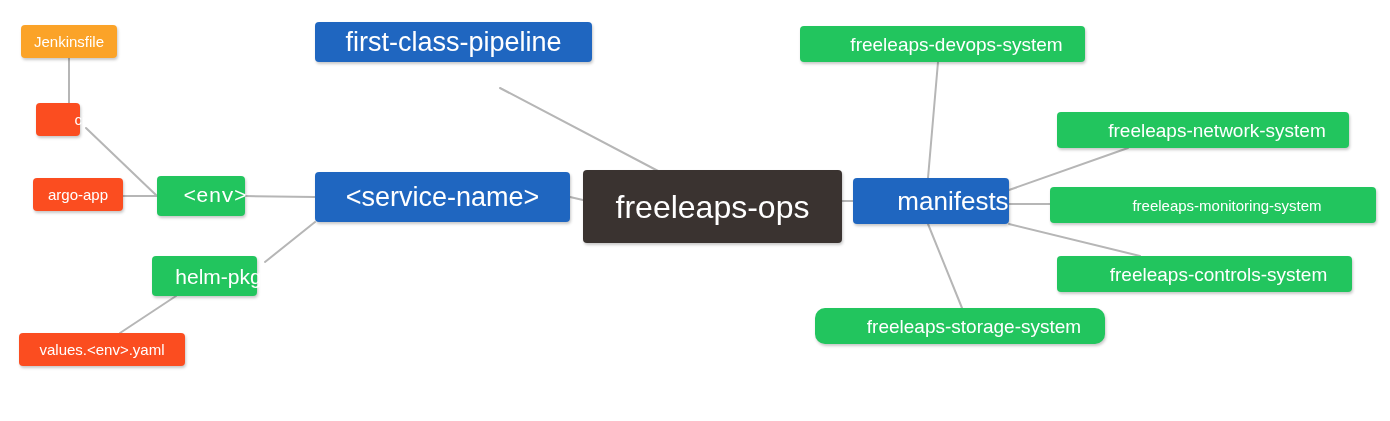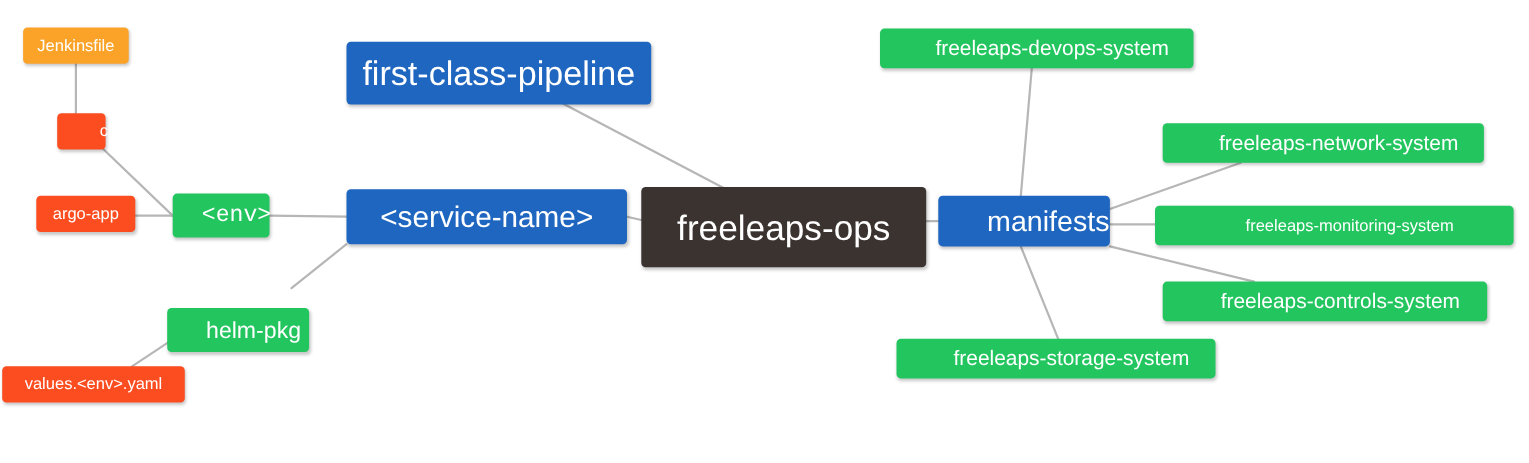--- a/index.html
+++ b/index.html
@@ -77,57 +77,57 @@
       <path class="edge-line" d="M 1009 190 L 1128 148" stroke="#b6b6b6"></path>
       <path class="edge-line" d="M 1009 204 L 1050 204" stroke="#b6b6b6"></path>
       <path class="edge-line" d="M 1009 224 L 1140 256" stroke="#b6b6b6"></path>
       <path class="edge-line" d="M 928 224 L 962 308" stroke="#b6b6b6"></path>
     </svg>
 
   <div id="node-layer">
       <div class="node c-orange" style="left: 21px; top: 25px; width: 96px; height: 33px; font-size: 15px; text-align: center;">
         <span class="node-label">Jenkinsfile</span>
       </div>
-      <div class="node c-red" style="left: 52px; top: 103px; width: 34px; height: 33px; font-size: 15px; padding-left: 44px;">
+      <div class="node c-red" style="left: 36px; top: 103px; width: 34px; height: 33px; font-size: 15px; padding-left: 44px;">
         <span class="node-label">ci</span>
       </div>
       <div class="node c-red" style="left: 33px; top: 178px; width: 90px; height: 33px; font-size: 15px;">
         <span class="node-label">argo-app</span>
       </div>
       <div class="node c-green" style="left: 157px; top: 176px; width: 88px; height: 40px; font-size: 21px; font-family: Liberation Mono, monospace;">
         <span class="node-label">&lt;env&gt;</span>
       </div>
-      <div class="node c-green" style="left: 152px; top: 256px; width: 129px; height: 40px; font-size: 21px; margin-top: 24px;">
+      <div class="node c-green" style="left: 152px; top: 256px; width: 105px; height: 40px; font-size: 21px;">
         <span class="node-label">helm-pkg</span>
       </div>
-      <div class="node c-red" style="left: 2px; top: 333px; width: 166px; height: 33px; font-size: 15px;">
+      <div class="node c-red" style="left: 19px; top: 333px; width: 166px; height: 33px; font-size: 15px;">
         <span class="node-label">values.&lt;env&gt;.yaml</span>
       </div>
       <div class="node c-blue" style="left: 315px; top: 172px; width: 255px; height: 50px; font-size: 27px;">
         <span class="node-label">&lt;service-name&gt;</span>
       </div>
-      <div class="node c-blue" style="left: 315px; top: 38px; width: 277px; height: 57px; font-size: 31px;">
+      <div class="node c-blue" style="left: 315px; top: 22px; width: 277px; height: 40px; font-size: 27px;">
         <span class="node-label">first-class-pipeline</span>
       </div>
       <div class="node c-root" style="left: 583px; top: 170px; width: 259px; height: 73px; font-size: 32px;">
         <span class="node-label">freeleaps-ops</span>
       </div>
       <div class="node c-blue" style="left: 853px; top: 178px; width: 156px; height: 46px; font-size: 26px; padding-left: 44px;">
         <span class="node-label">manifests</span>
       </div>
       <div class="node c-green" style="left: 800px; top: 26px; width: 285px; height: 36px; font-size: 19px;">
         <span class="node-label">freeleaps-devops-system</span>
       </div>
       <div class="node c-green" style="left: 1057px; top: 112px; width: 292px; height: 36px; font-size: 19px;">
         <span class="node-label">freeleaps-network-system</span>
       </div>
       <div class="node c-green" style="left: 1050px; top: 187px; width: 326px; height: 36px; font-size: 15px;">
         <span class="node-label">freeleaps-monitoring-system</span>
       </div>
       <div class="node c-green" style="left: 1057px; top: 256px; width: 295px; height: 36px; font-size: 19px;">
         <span class="node-label">freeleaps-controls-system</span>
       </div>
-      <div class="node c-green" style="left: 815px; top: 308px; width: 290px; height: 36px; font-size: 19px;">
+      <div class="node c-green" style="left: 815px; top: 308px; width: 290px; height: 36px; font-size: 19px; border-radius: 10px;">
         <span class="node-label">freeleaps-storage-system</span>
       </div>
     </div>
 
 </div>
 
 </body></html>

